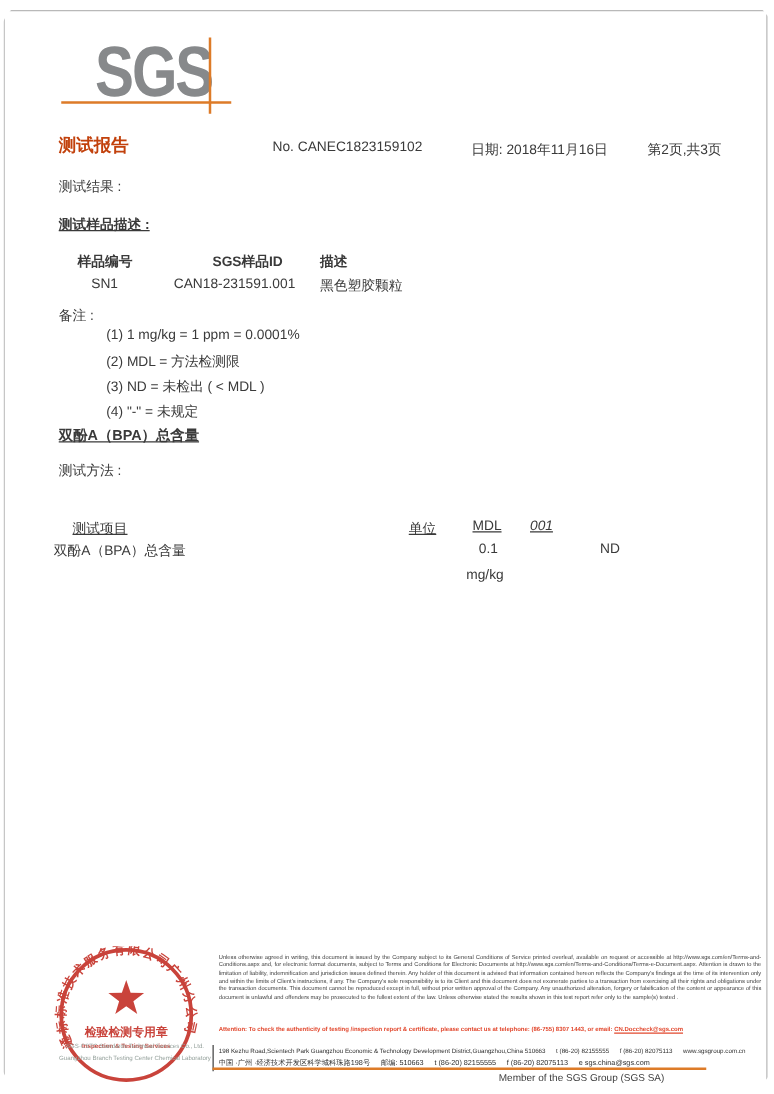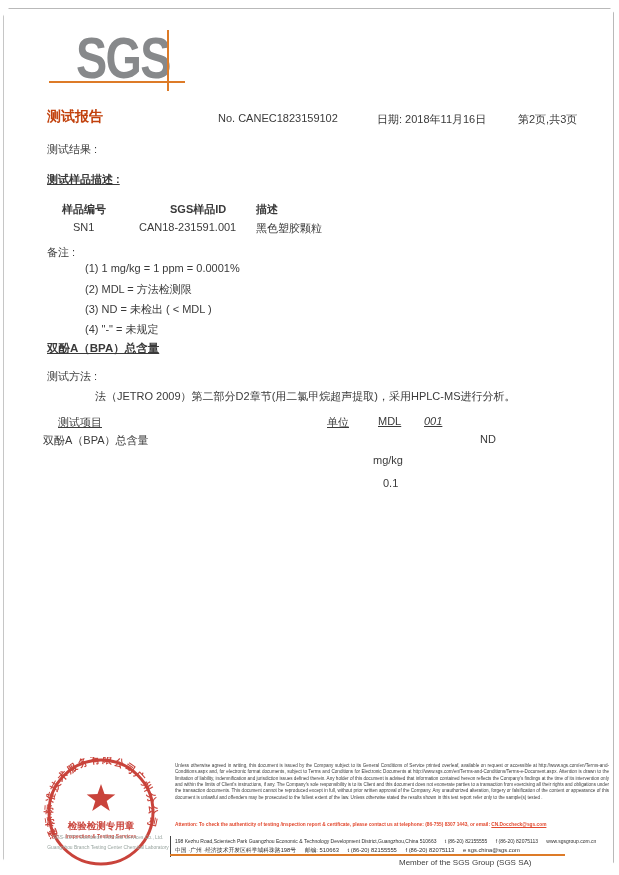--- a/index.html
+++ b/index.html
@@ -28,21 +28,21 @@
   .st-h0{left:62px;top:202px;} .st-h1{left:170px;top:202px;} .st-h2{left:256px;top:202px;}
   .st-c0{left:73px;top:221px;} .st-c1{left:139px;top:221px;} .st-c2{left:256px;top:221px;}
   .remarks{left:47px;top:245px;}
   .rm{left:85px;} .rm0{top:262px;} .rm1{top:282px;} .rm2{top:302px;} .rm3{top:322px;}
   .bpa-title{left:47px;top:341px;font-size:11.5px;}
   .method-lbl{left:47px;top:369px;}
   .method-l1{left:95px;top:367px;}
   .method-l2{left:95px;top:389px;}
   .rt-h0{left:58px;top:415px;text-align:right;} .rt-h1{left:327px;top:415px;} .rt-h2{left:378px;top:415px;}
   .rt-h3{left:424px;top:415px;font-style:italic;}
-  .rt-c0{left:43px;top:433px;} .rt-c1{left:325px;top:454px;padding-left:48px;} .rt-c2{left:383px;top:433px;margin-top:44px;} .rt-c3{left:448px;top:433px;margin-left:32px;}
+  .rt-c0{left:43px;top:433px;} .rt-c1{left:325px;top:454px;padding-left:48px;} .rt-c2{left:383px;top:433px;} .rt-c3{left:448px;top:433px;margin-left:32px;}
   
   .stamp{left:42px;top:757px;width:118px;height:110px;opacity:.92;}
   .company{left:46px;top:833px;font-size:4.9px;line-height:10px;color:#97a39e;text-align:center;width:124px;}
   .vsep{left:170px;top:836px;width:1px;height:21px;background:#444;}
   
   .disclaimer{left:175px;top:763px;width:434px;font-size:4.6px;line-height:6.35px;
               text-align:justify;color:#3d3d3d;white-space:normal;}
   .attention{left:175px;top:822px;width:434px;font-size:4.8px;line-height:6.4px;font-weight:bold;
              color:#e2492f;white-space:normal;}
   .addr{font-size:5px;color:#2f2f2f;}
@@ -80,21 +80,20 @@
 
   <div class="abs lbl remarks">备注 :</div>
   <div class="abs lbl rm rm0">(1) 1 mg/kg = 1 ppm = 0.0001%</div>
   <div class="abs lbl rm rm1">(2) MDL = 方法检测限</div>
   <div class="abs lbl rm rm2">(3) ND = 未检出 ( &lt; MDL )</div>
   <div class="abs lbl rm rm3">(4) "-" = 未规定</div>
 
   <div class="abs lbl bold und bpa-title">双酚A（BPA）总含量</div>
 
   <div class="abs lbl method-lbl">测试方法 :</div>
-  <div class="abs lbl method-l2">法（JETRO 2009）第二部分D2章节(用二氯甲烷超声提取)，采用HPLC-MS进行分析。</div>
 
   <div class="abs lbl und rt-h0">测试项目</div>
   <div class="abs lbl und rt-h1">单位</div>
   <div class="abs lbl und rt-h2">MDL</div>
   <div class="abs lbl und rt-h3">001</div>
   <div class="abs lbl rt-c0">双酚A（BPA）总含量</div>
   <div class="abs lbl rt-c1">mg/kg</div>
   <div class="abs lbl rt-c2">0.1</div>
   <div class="abs lbl rt-c3">ND</div>
 

